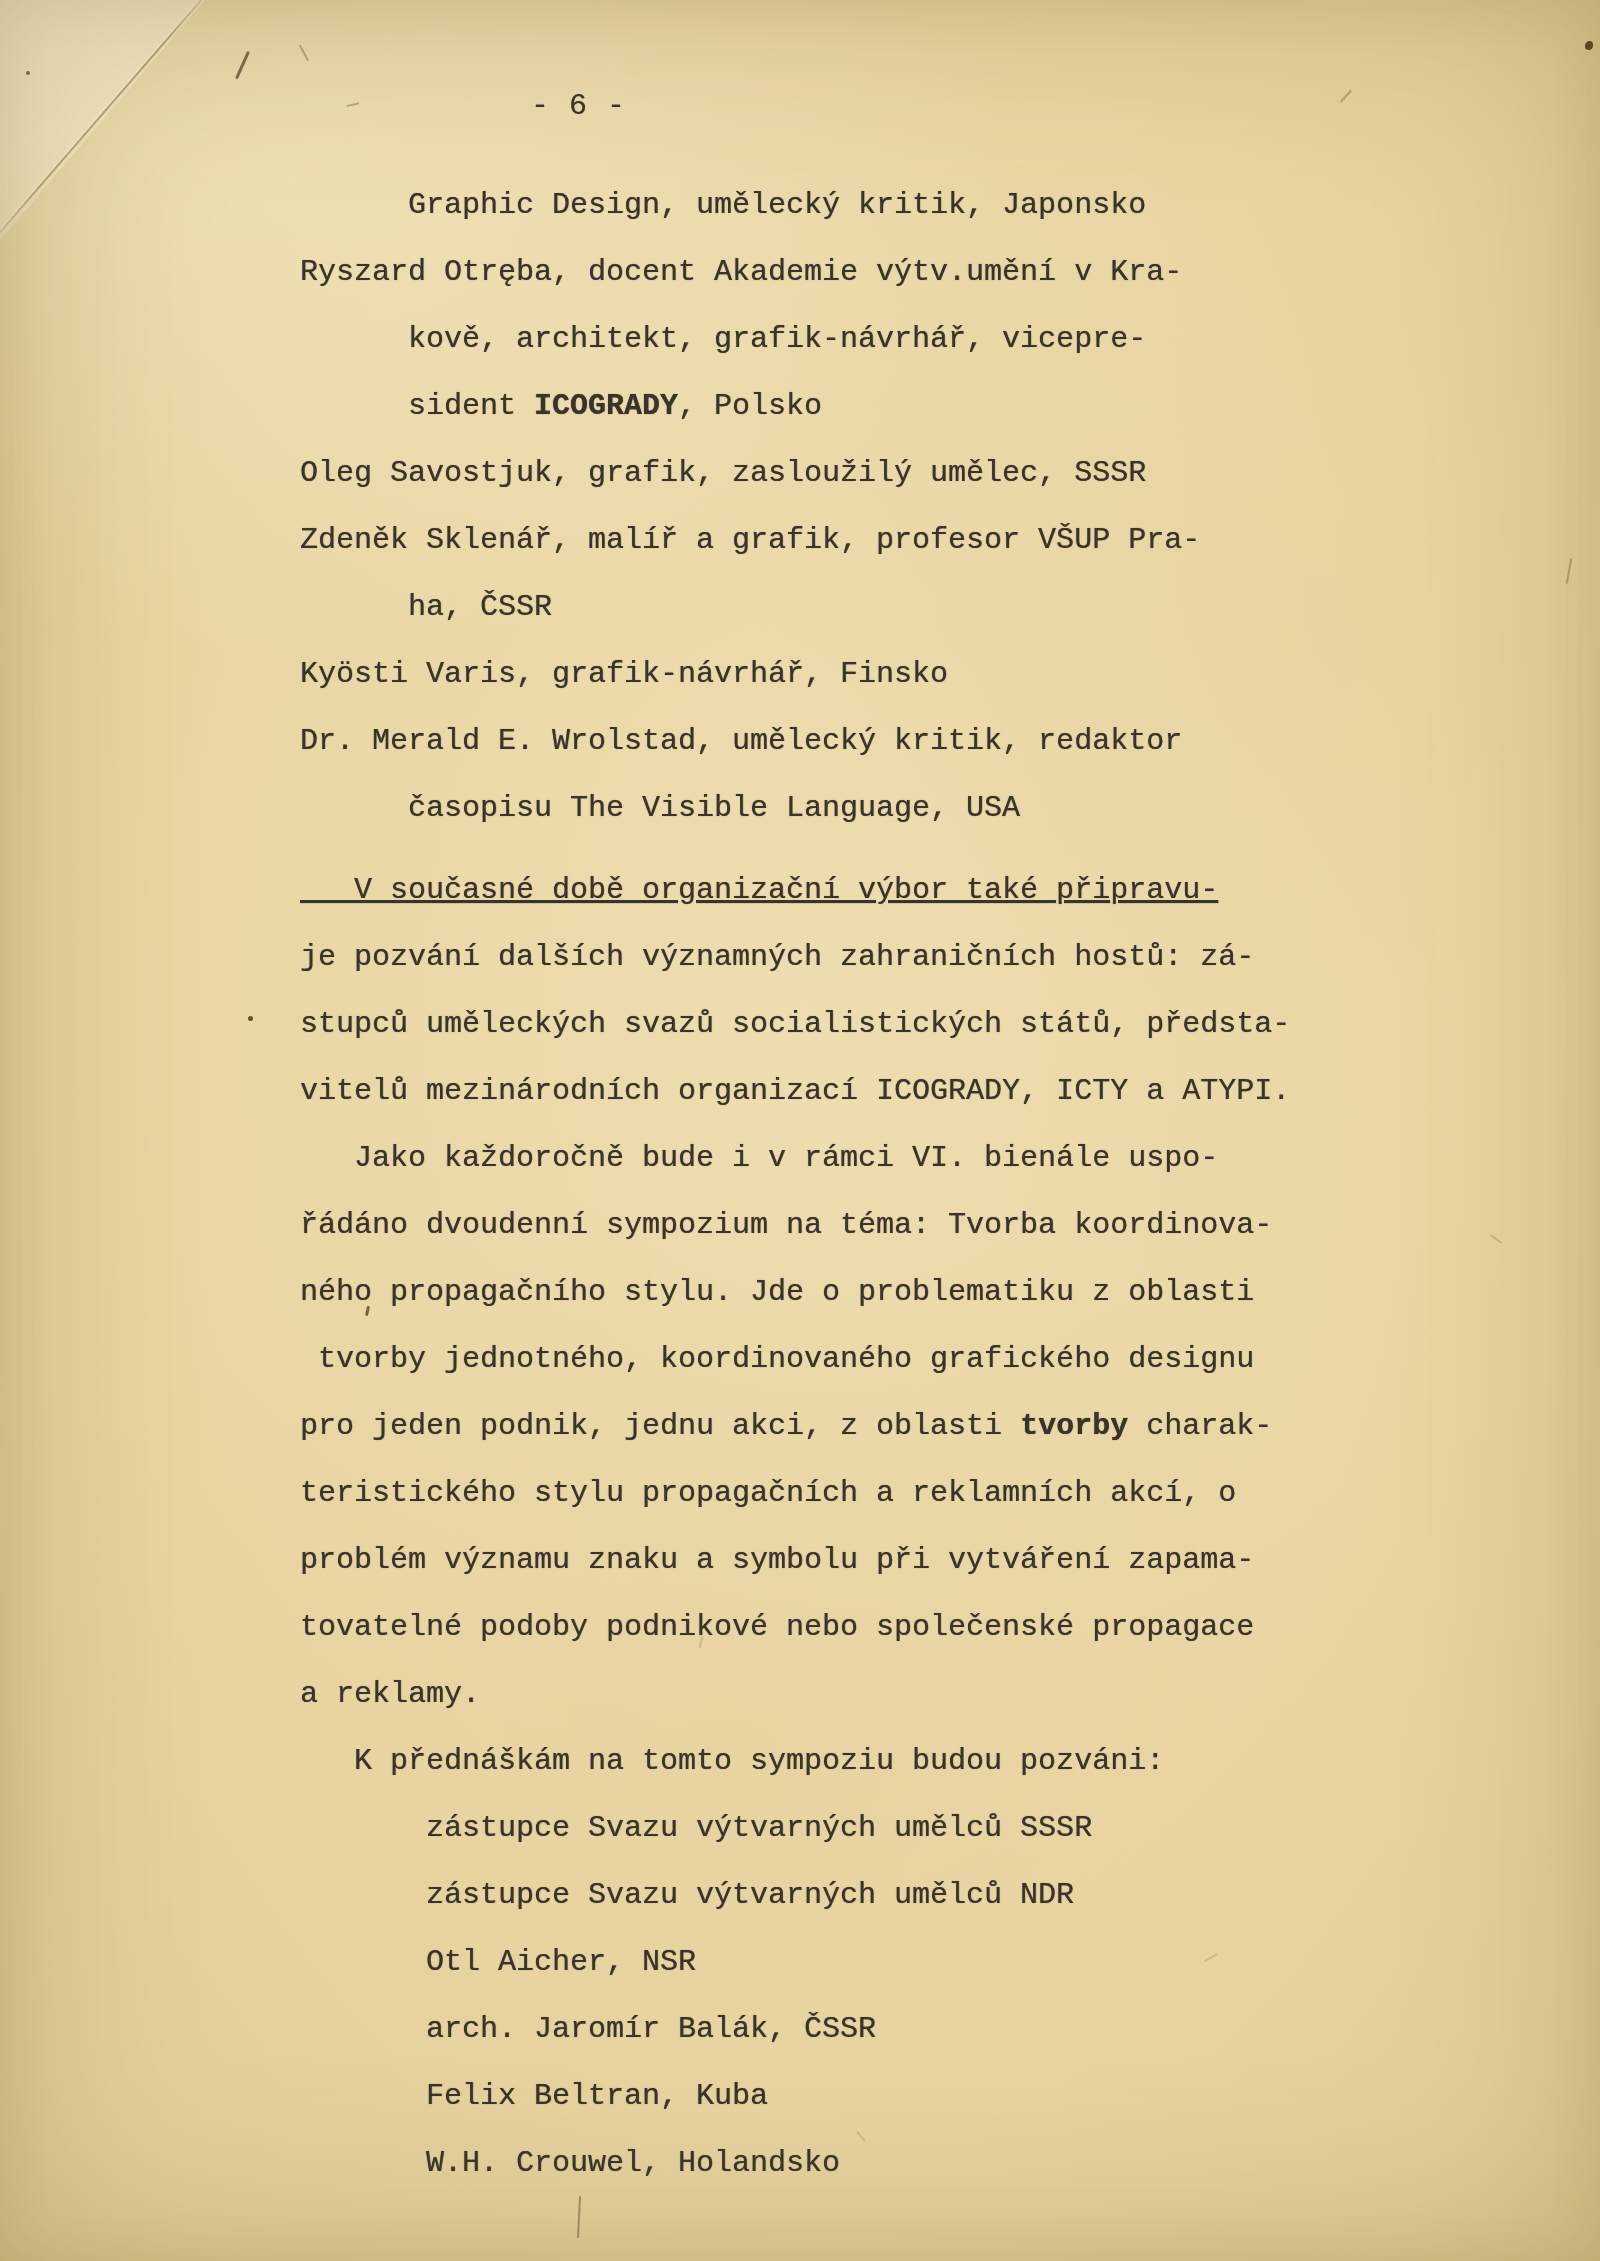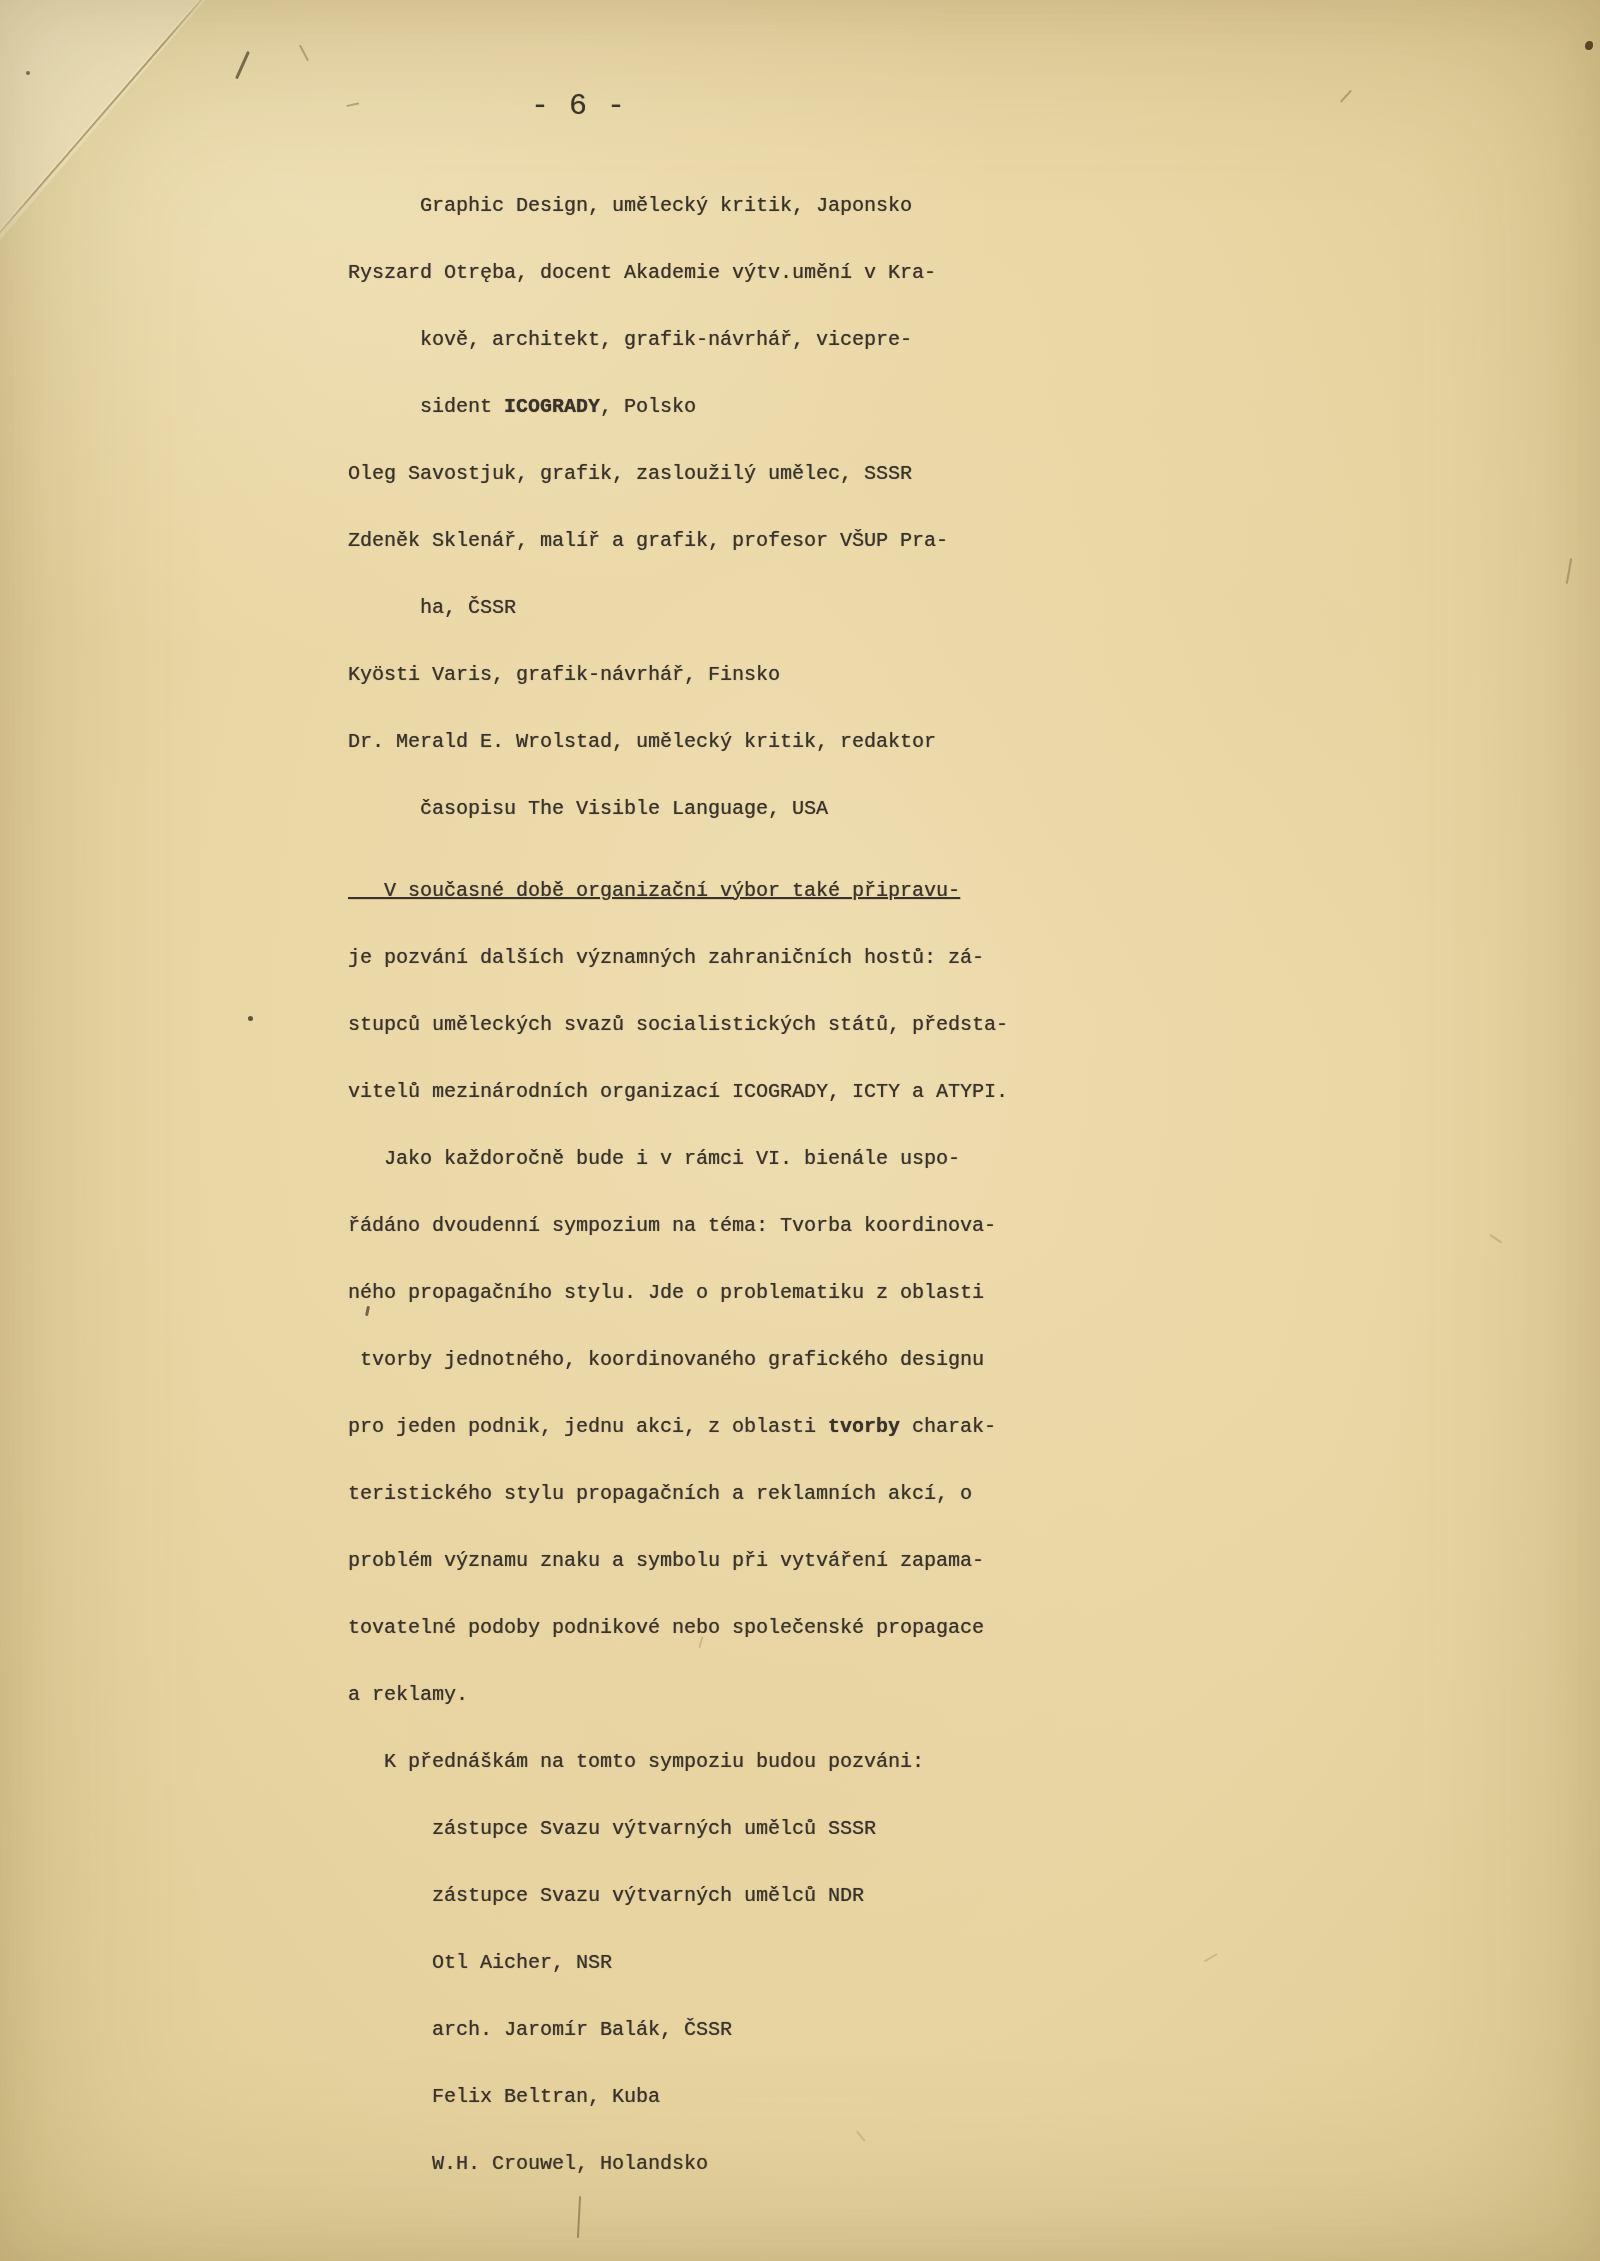--- a/index.html
+++ b/index.html
@@ -31,25 +31,24 @@
     clip-path:polygon(0 0, 100% 0, 0 100%);
   }
   .crease-line{
     position:absolute;top:-4px;left:206px;width:322px;height:2px;
     background:linear-gradient(to right, rgba(130,105,55,0.15), rgba(130,105,55,0.55) 20%, rgba(130,105,55,0.50) 80%, rgba(130,105,55,0.15));
     transform-origin:0 0;transform:rotate(130.9deg);
     box-shadow:0 1px 2px rgba(255,249,228,0.65);
   }
   .typewriter{
     position:absolute;left:300px;top:172px;
-    font-size:20px;line-height:67px;
+    font-size:30px;line-height:67px;
     color:var(--ink);
     white-space:pre;
     text-shadow:0 0 1px rgba(58,51,43,0.55), 0.4px 0.4px 0.6px rgba(58,51,43,0.35);
-    margin-left:48px;
   }
   .tline{height:67px;}
   .tline.gap{margin-top:15px;text-decoration:underline;}
   .bold{font-weight:bold;text-shadow:0 0 1px rgba(40,34,28,0.8);}
   .page-number{
     position:absolute;left:531px;top:88px;
     font-size:30px;line-height:36px;color:var(--ink);
     white-space:pre;letter-spacing:1px;
     text-shadow:0 0 1px rgba(58,51,43,0.55);
   }

